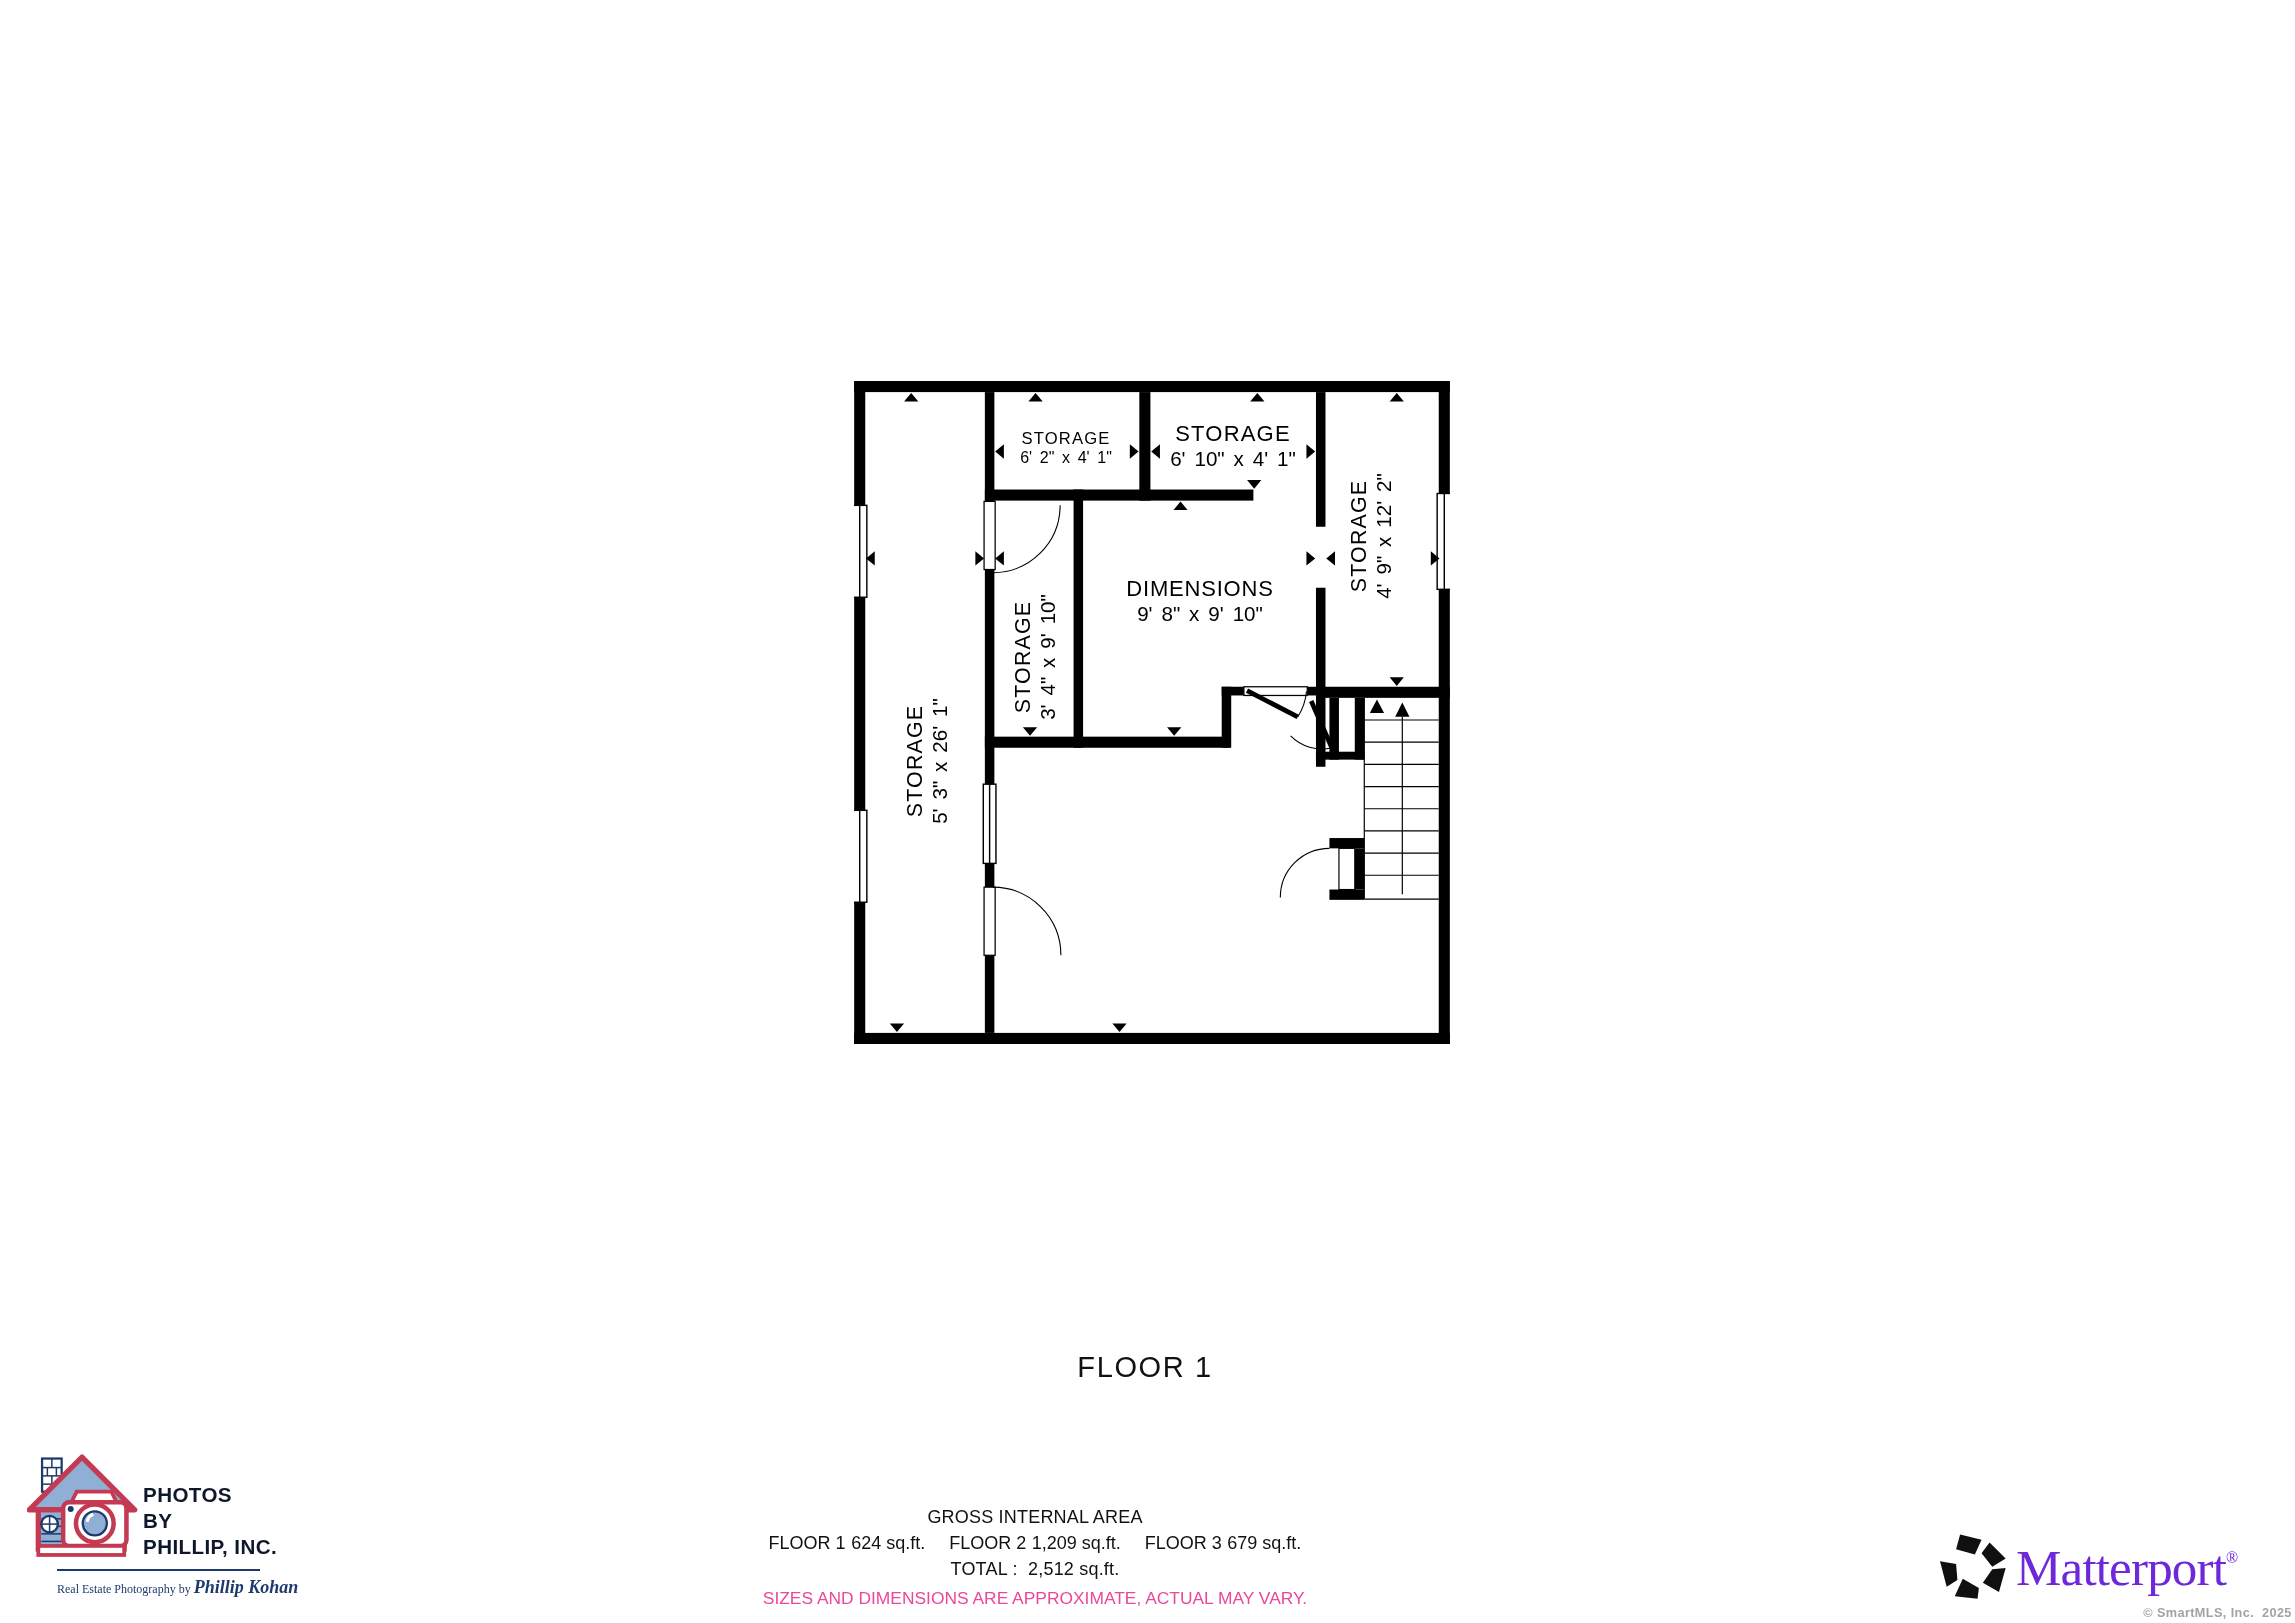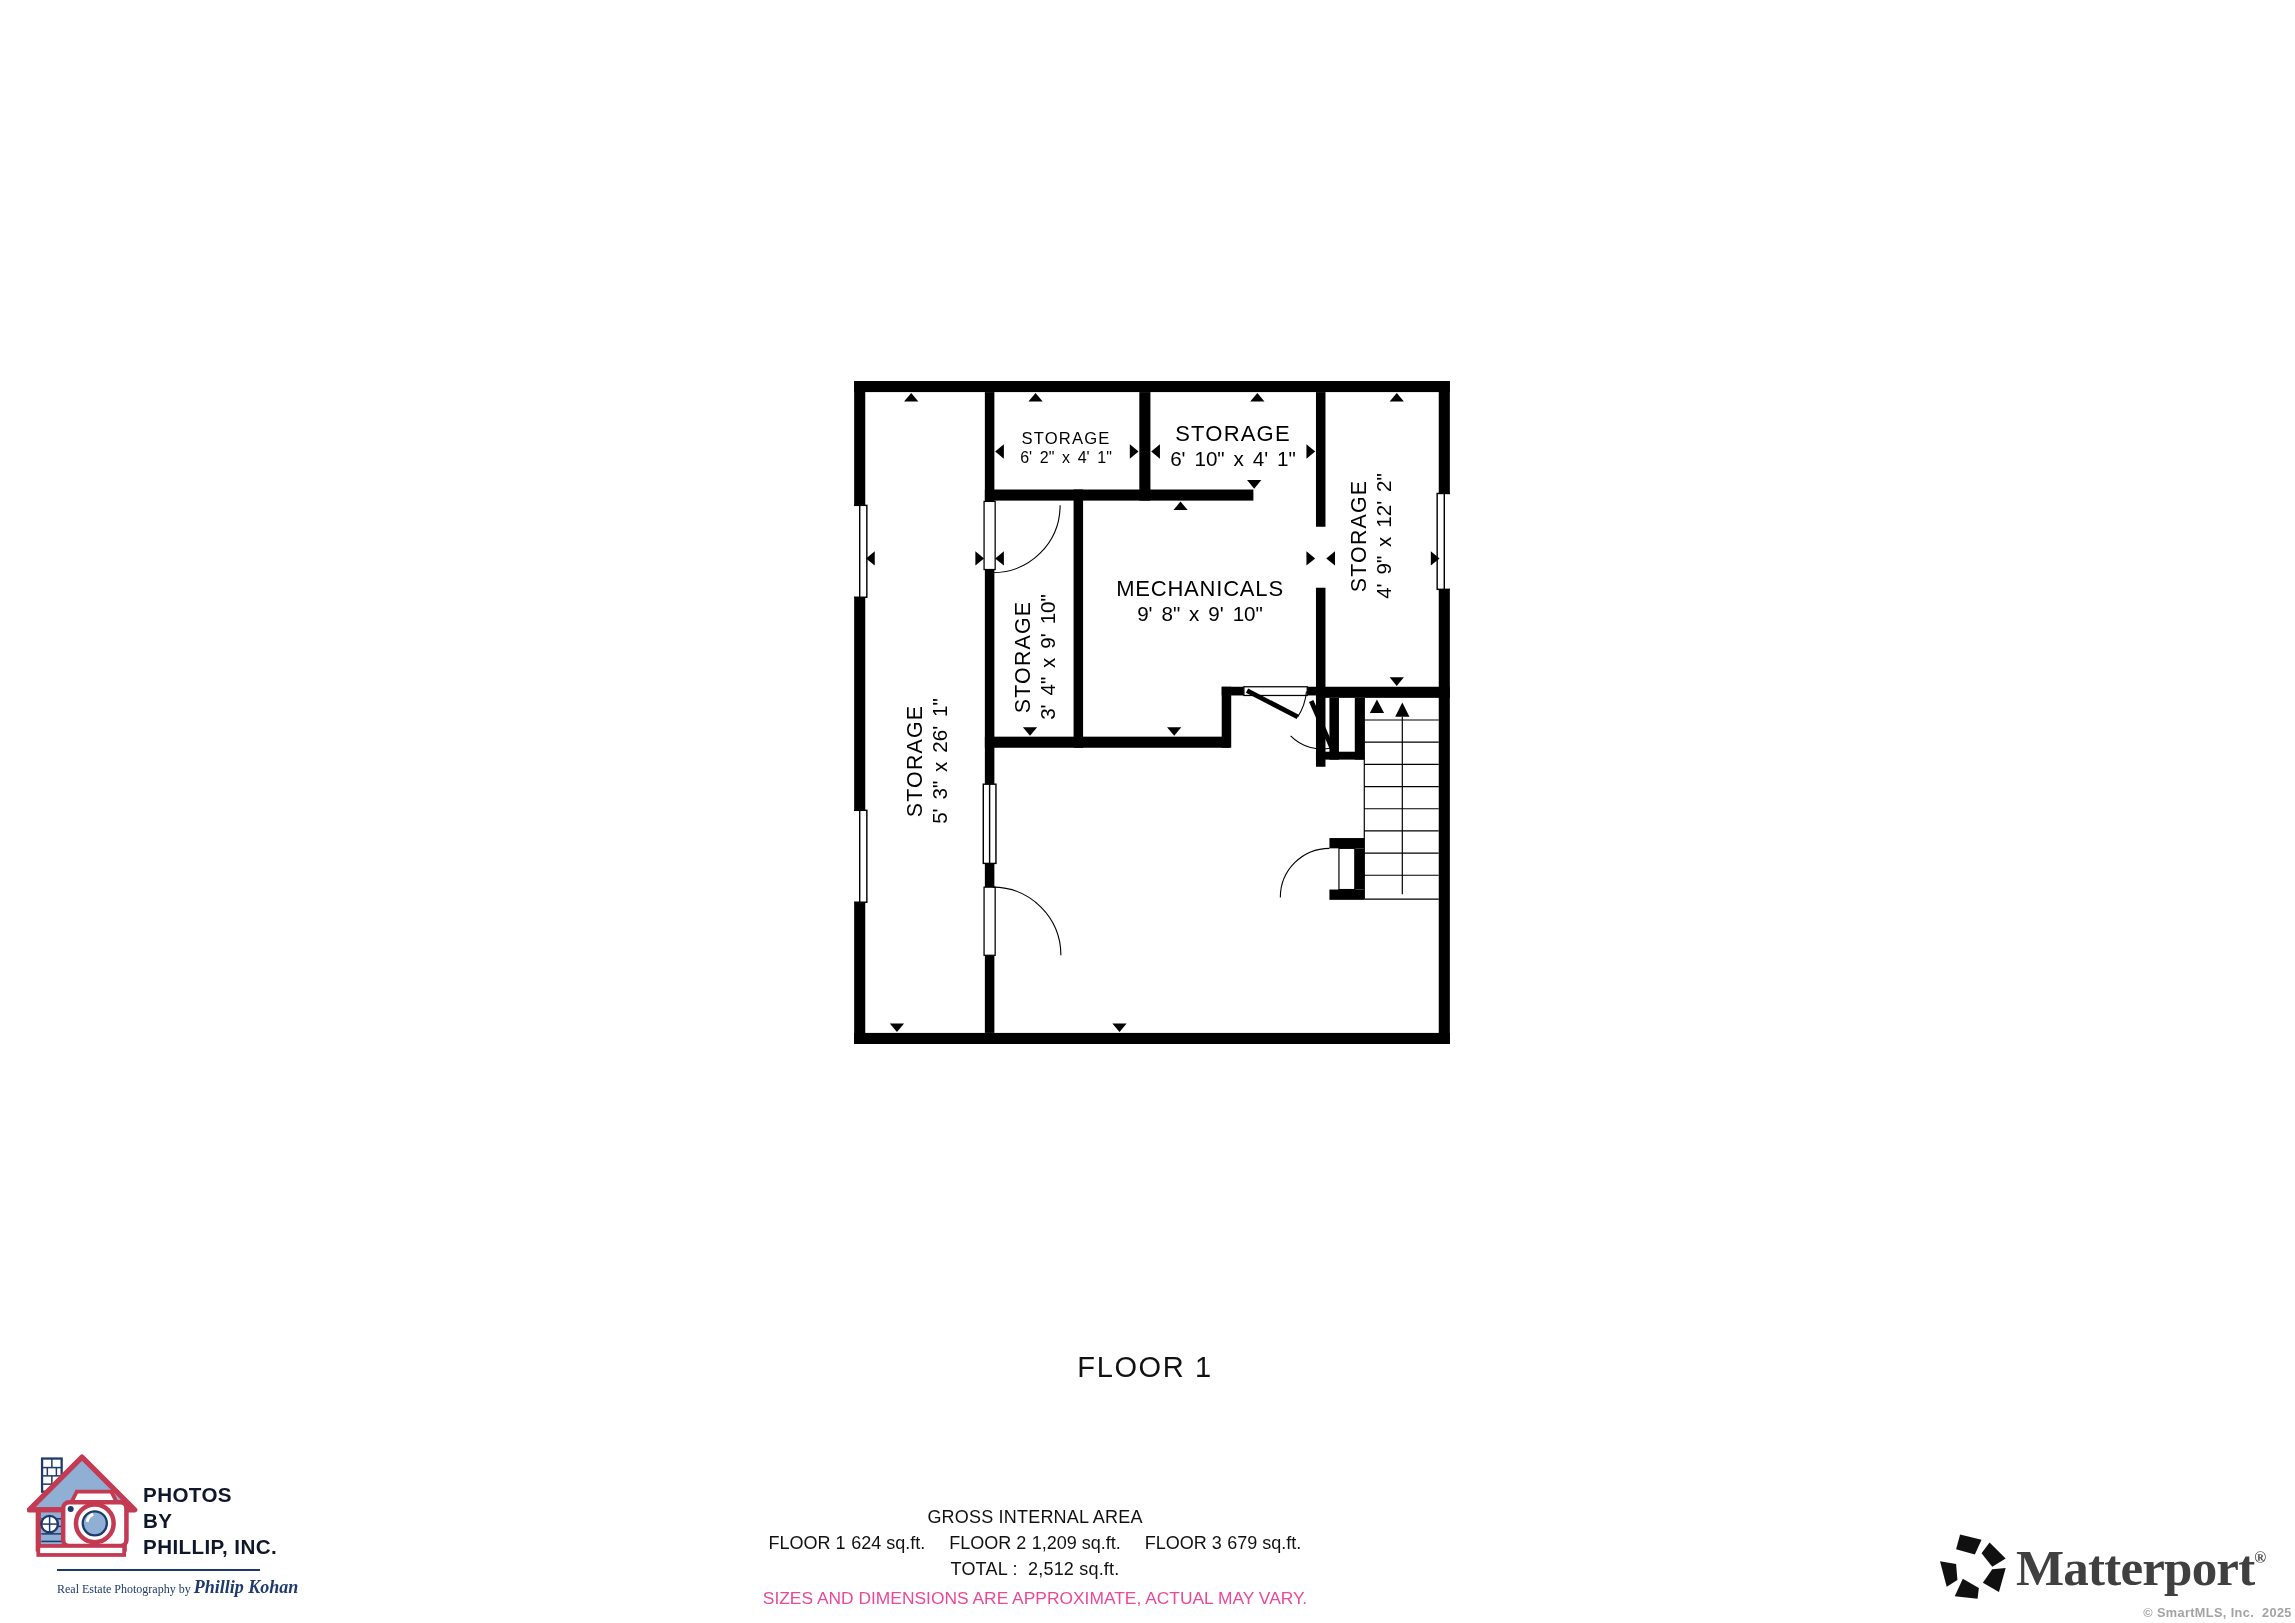--- a/index.html
+++ b/index.html
@@ -35,21 +35,21 @@
   .ph-text{position:absolute;left:116px;top:30px;font-weight:bold;color:#0f172a;
     font-size:20.6px;letter-spacing:0.4px;line-height:26px;}
   .ph-rule{position:absolute;left:30px;top:117px;width:203px;height:2.4px;background:#1e3a6c;}
   .ph-tag{position:absolute;left:30px;top:125px;font-family:"Liberation Serif", serif;
     font-size:12px;color:#1e3a6c;white-space:nowrap;}
   .ph-tag .script{font-style:italic;font-weight:bold;font-size:18px;}
   
   .mp{position:absolute;left:1940px;top:1530px;width:355px;height:94px;}
   .mp-mark{position:absolute;left:0;top:3.2px;}
   .mp-word{position:absolute;left:76px;top:12.7px;font-family:"Liberation Serif", serif;
-    font-size:51px;color:#404040;letter-spacing:-0.8px;line-height:1;font-weight:bold;}
+    font-size:51px;color:#6d28d9;letter-spacing:-0.8px;line-height:1;}
   .mp-word sup{font-size:16px;vertical-align:22px;letter-spacing:0;}
   .mp-copy{position:absolute;right:3.2px;top:76px;font-size:12.7px;font-weight:bold;
     color:#a3a3a3;letter-spacing:0.4px;white-space:pre;}
 </style>
 </head>
 <body>
 
 <div class="plan">
   <svg width="596" height="663" viewBox="0 0 752 837">
 
@@ -168,21 +168,21 @@
   </div>
   <div class="room-label lbl-s1" style="left:212px;top:67px;">
     <div class="rname">STORAGE</div>
     <div class="rdims">6' 2" x 4' 1"</div>
   </div>
   <div class="room-label lbl-s2" style="left:379px;top:65px;">
     <div class="rname">STORAGE</div>
     <div class="rdims">6' 10" x 4' 1"</div>
   </div>
   <div class="room-label lbl-mech" style="left:346px;top:220px;">
-    <div class="rname">MECHANICALS</div>
+    <div class="rname">DIMENSIONS</div>
     <div class="rdims">9' 8" x 9' 10"</div>
   </div>
   <div class="room-label rot lbl-vert" style="left:517px;top:155px;">
     <div class="rname">STORAGE</div>
     <div class="rdims">4' 9" x 12' 2"</div>
   </div>
 </div>
 
 <div class="floor-title">FLOOR 1</div>
 

